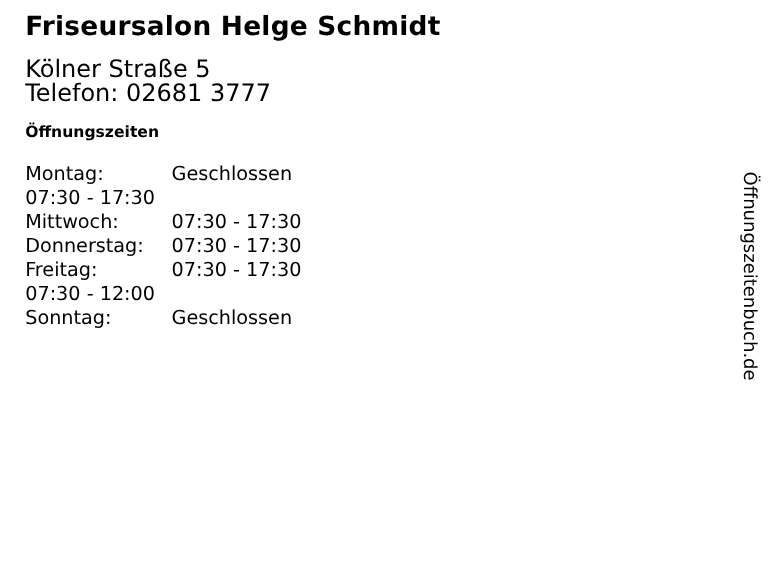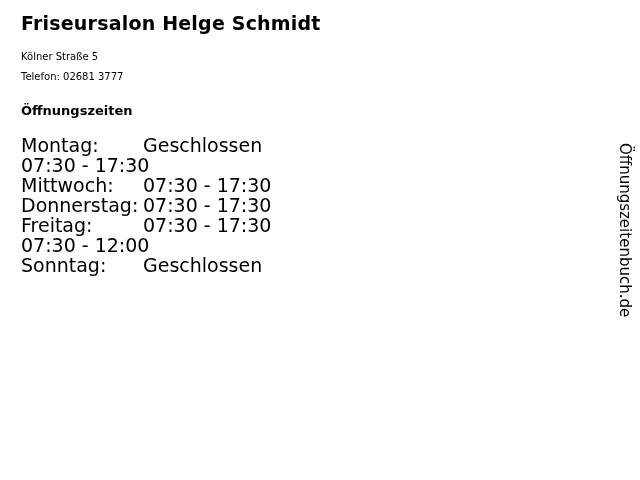--- a/index.html
+++ b/index.html
@@ -7,42 +7,42 @@
     width: 640px; height: 480px;
     background: #ffffff;
     overflow: hidden;
     font-family: "DejaVu Sans", "Liberation Sans", sans-serif;
     color: #000000;
   }
   .page { position: relative; width: 640px; height: 480px; }
 
   .business-name {
     margin: 12px 0 0 21px;
-    font-size: 19px;
+    font-size: 22px;
     line-height: 22px;
     font-weight: bold;
     letter-spacing: 0.2px;
   }
 
   .address {
     margin: 13px 0 0 21px;
-    font-size: 10px;
+    font-size: 20px;
     line-height: 20px;
   }
 
   .hours-heading {
     margin: 14px 0 0 21px;
     font-size: 13px;
     line-height: 20px;
     font-weight: bold;
   }
 
   .hours {
     margin: 14px 0 0 21px;
-    font-size: 19px;
+    font-size: 16px;
     line-height: 20px;
   }
   .hours .row { display: flex; }
   .hours .day { display: inline-block; width: 122px; }
   .hours .time { display: inline-block; text-align: center; }
 
   .watermark {
     position: absolute;
     top: 131px;
     right: 6px;

